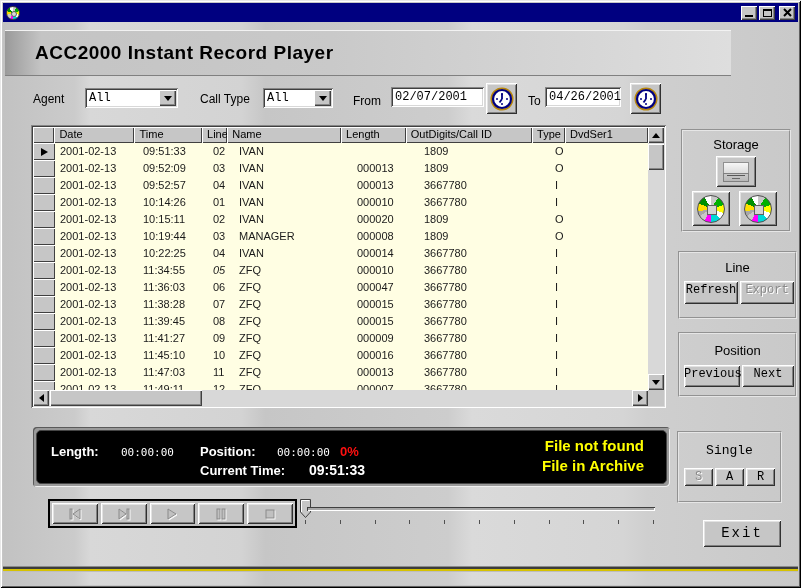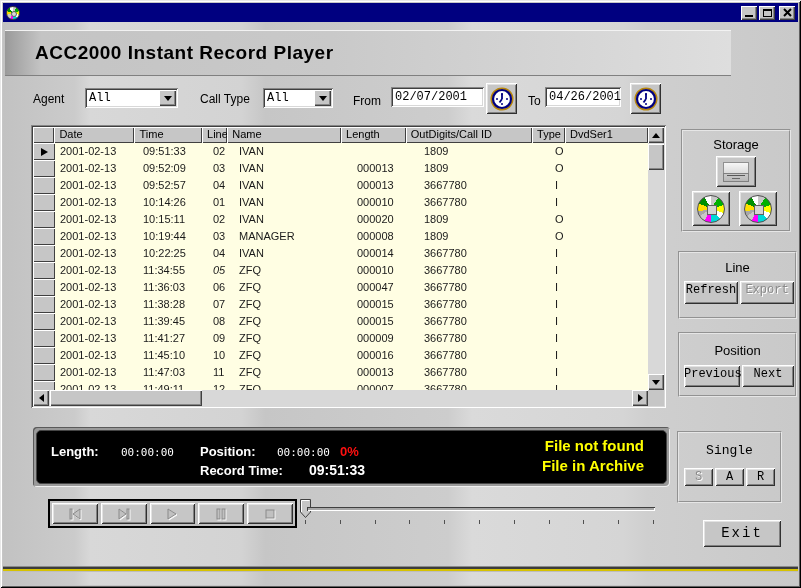--- a/index.html
+++ b/index.html
@@ -484,21 +484,21 @@
       <div class="btn small-btn" style="left:62px; top:31px; width:52px; height:22px;">Next</div>
     </div>
 
     <div class="display-frame" style="top:405px;">
       <div class="display-black">
         <div class="dlab" style="left:14px; top:13px;">Length:</div>
         <div class="dval" style="left:84px; top:15px;">00:00:00</div>
         <div class="dlab" style="left:163px; top:13px;">Position:</div>
         <div class="dval" style="left:240px; top:15px;">00:00:00</div>
         <div class="dpct" style="left:303px; top:13px;">0%</div>
-        <div class="dlab" style="left:163px; top:32px;">Record Time:</div>
+        <div class="dlab" style="left:163px; top:32px;">Current Time:</div>
         <div class="dtime" style="left:272px; top:31px;">09:51:33</div>
         <div class="dstatus" style="top:6px;">File not found</div>
         <div class="dstatus" style="top:26px;">File in Archive</div>
       </div>
     </div>
 
     <div class="transport" style="top:477px;">
       <div class="tpbtn">
         <svg width="18" height="14" viewBox="0 0 18 14">
           <rect x="4" y="2" width="2" height="10" fill="#c0c0c0" stroke="#8a8a8a"></rect>

